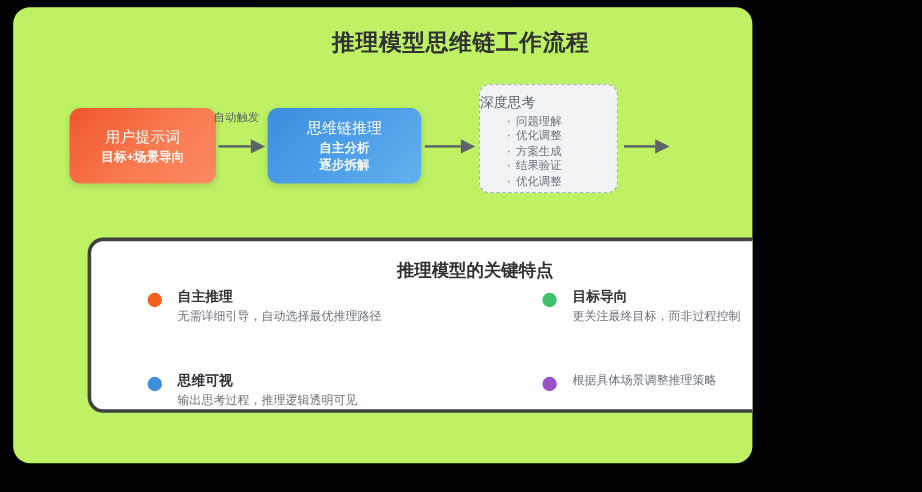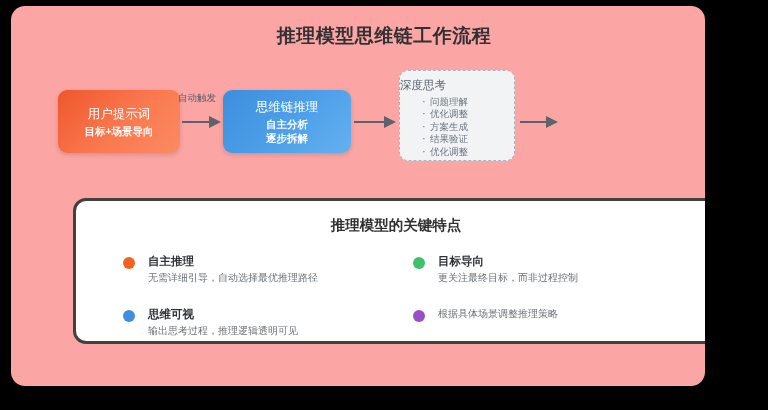--- a/index.html
+++ b/index.html
@@ -10,23 +10,23 @@
   body {
     width: 768px;
     height: 410px;
     overflow: hidden;
     font-family: "Liberation Sans", "DejaVu Sans", sans-serif;
   }
   .page {
     position: absolute;
     left: 11px;
     top: 6px;
-    width: 694px;
+    width: 616px;
     height: 380px;
-    background: #fca5a5;
+    background: #bef264;
     border-radius: 14px;
     overflow: hidden;
   }
   .title {
     position: absolute;
     left: 0;
     top: 17px;
     width: 746px;
     text-align: center;
     font-size: 19px;
@@ -179,25 +179,26 @@
   .card-title {
     margin-top: 15px;
     text-align: center;
     font-size: 14.5px;
     font-weight: bold;
     color: #303133;
   }
   .feature-grid {
     position: absolute;
     left: 47px;
-    top: 53px;
+    top: 40px;
     width: 560px;
     display: grid;
     grid-template-columns: 290px 270px;
     grid-row-gap: 22px;
+    gap: 39px;
   }
   .feature {
     display: flex;
     align-items: flex-start;
   }
   .dot {
     width: 12px;
     height: 12px;
     border-radius: 50%;
     margin-top: 3px;

